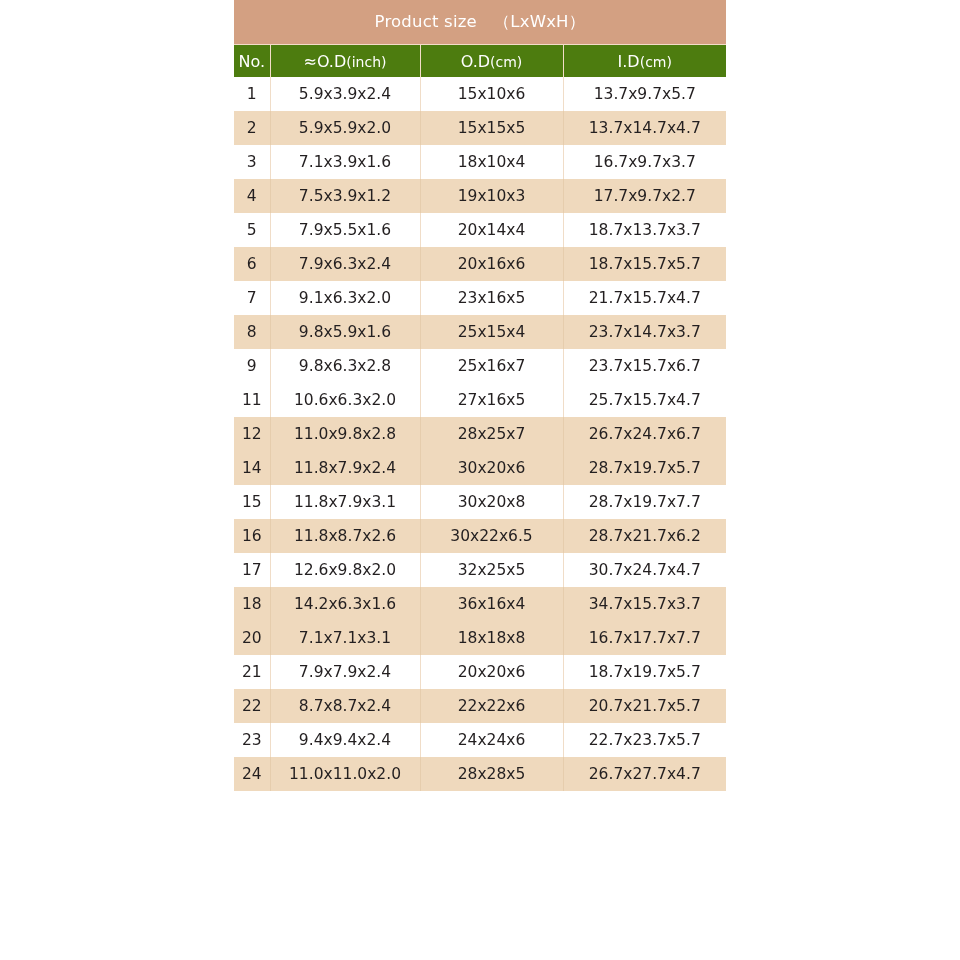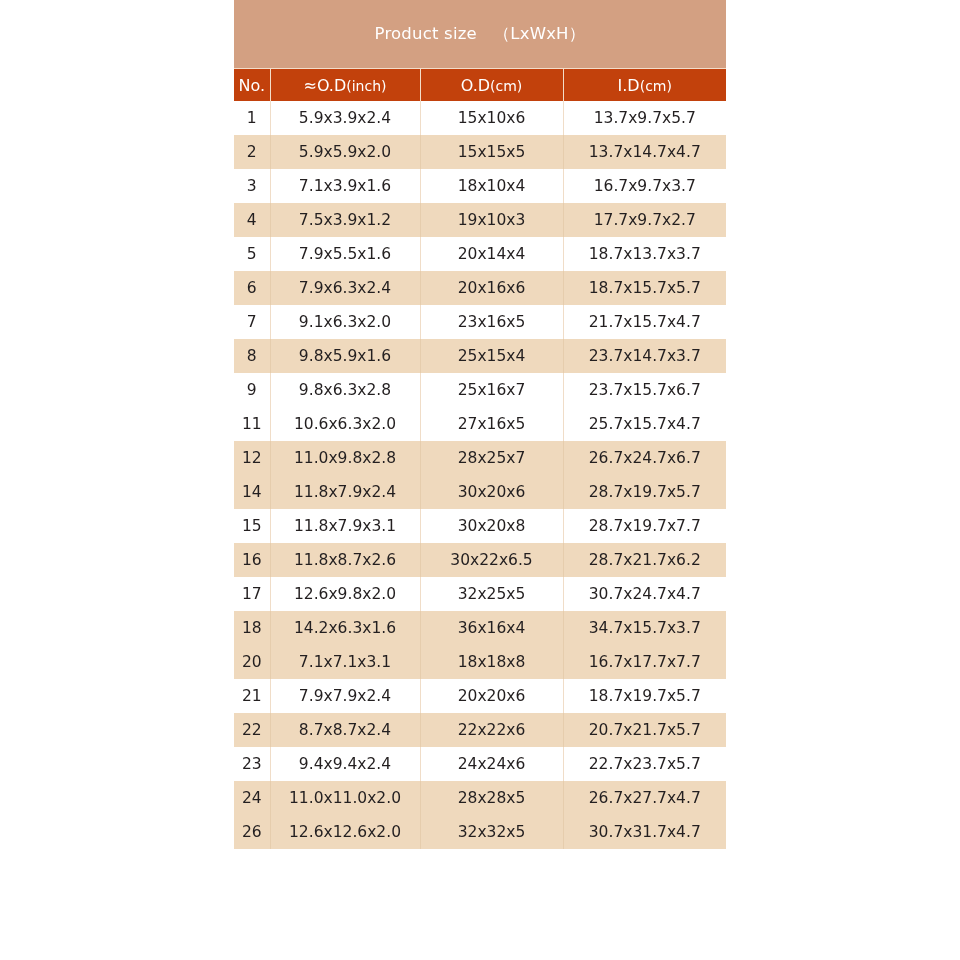--- a/index.html
+++ b/index.html
@@ -27,36 +27,36 @@
     top: 0px;
     width: 492px;
     border-collapse: collapse;
     table-layout: fixed;
   }
 
   
   .title-row td {
     background: #d3a082;
     height: 36px;
-    padding: 16px;
+    padding: 4px;
     text-align: center;
     vertical-align: middle;
   }
   .title-text {
     color: #ffffff;
     font-size: 16.5px;
     letter-spacing: 0.2px;
     line-height: 36px;
     display: block;
     white-space: nowrap;
   }
 
   
   .head-row th {
-    background: #c2410c;
+    background: #4d7c0f;
     height: 32px;
     padding: 0;
     text-align: center;
     vertical-align: middle;
     font-weight: normal;
     border-left: 1px solid #f3ddc9;
     border-top: 1px solid #f3ddc9;
     margin-left: 24px;
   }
   .head-row th:first-child { border-left: none; }
@@ -248,22 +248,16 @@
           <td>9.4x9.4x2.4</td>
           <td>24x24x6</td>
           <td>22.7x23.7x5.7</td>
         </tr>
         <tr class="even">
           <td>24</td>
           <td>11.0x11.0x2.0</td>
           <td>28x28x5</td>
           <td>26.7x27.7x4.7</td>
         </tr>
-        <tr class="even">
-          <td>26</td>
-          <td>12.6x12.6x2.0</td>
-          <td>32x32x5</td>
-          <td>30.7x31.7x4.7</td>
-        </tr>
       </tbody>
   </table>
 
 </div>
 
 </body></html>

